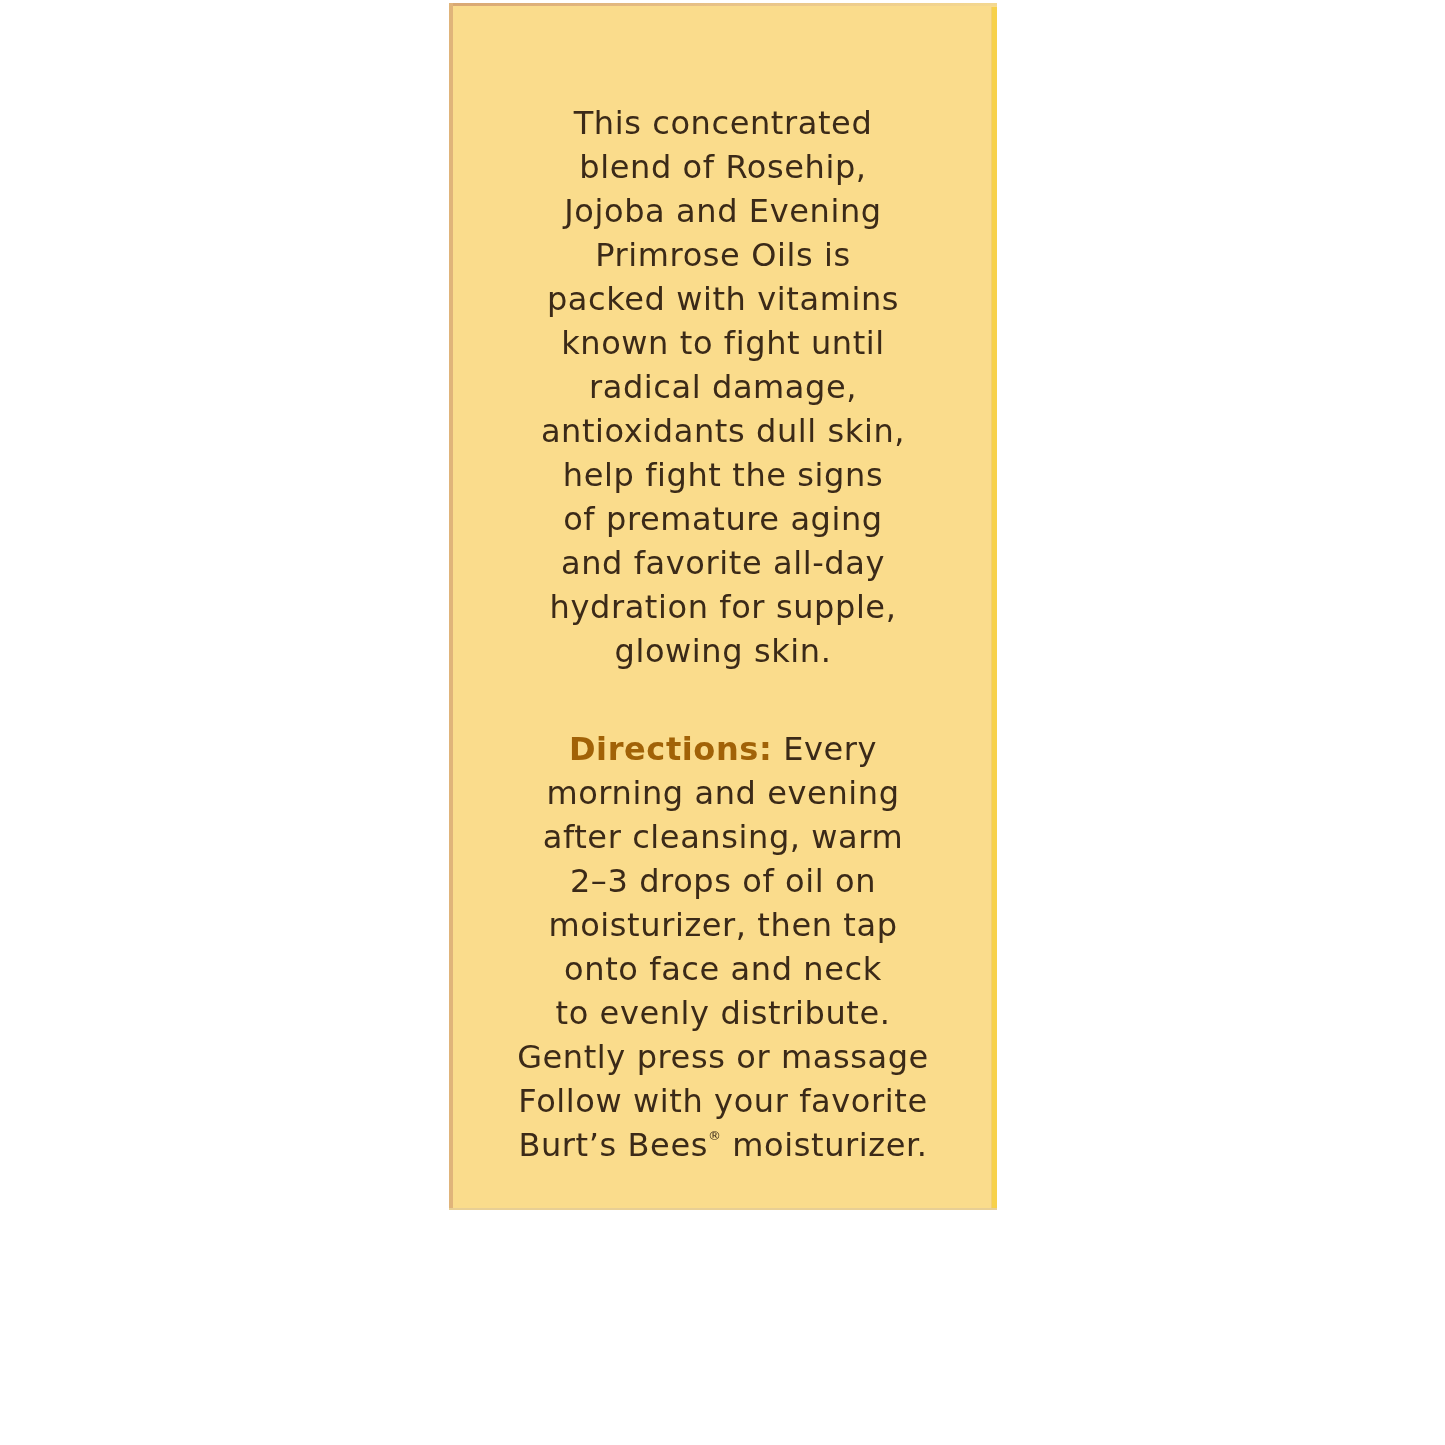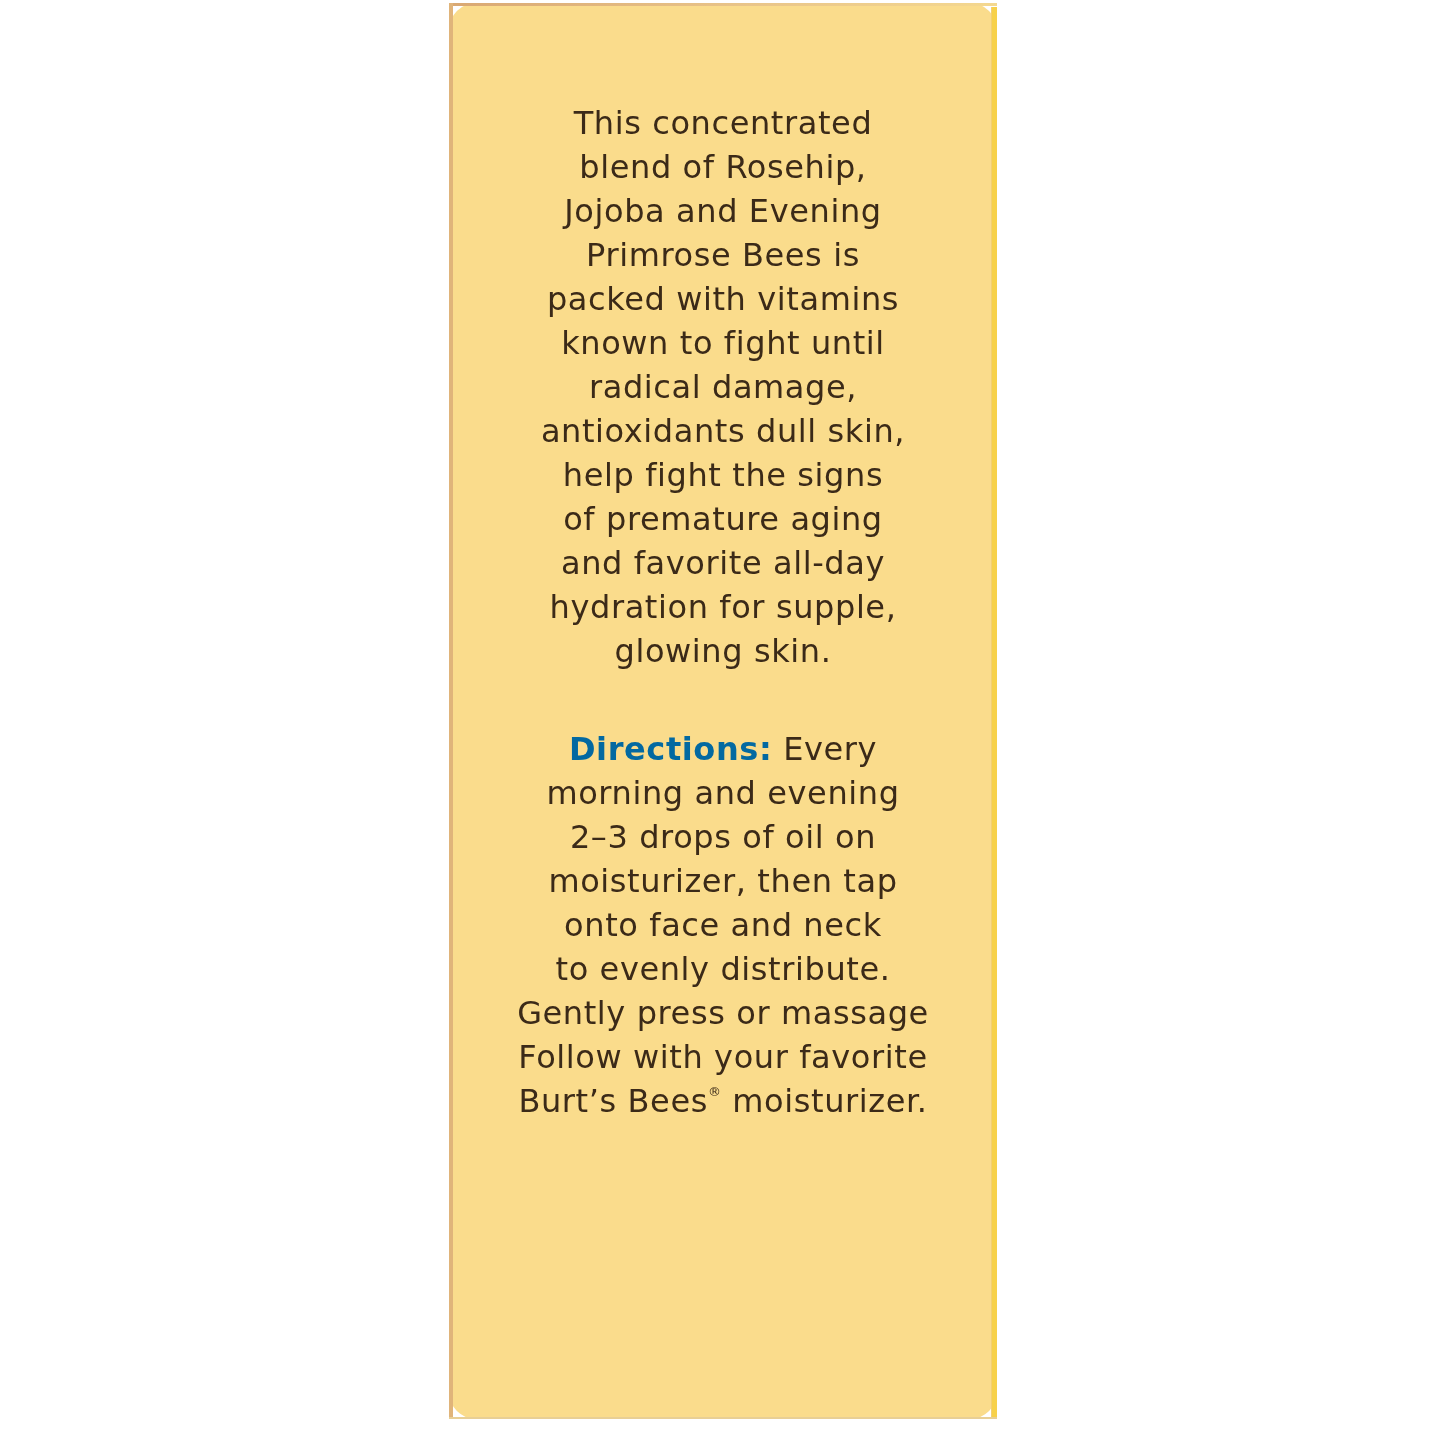--- a/index.html
+++ b/index.html
@@ -12,24 +12,23 @@
       height: 1445px;
       position: relative;
       overflow: hidden;
       font-family: "DejaVu Sans", sans-serif;
     }
     .box {
       position: absolute;
       left: 449px;
       top: 3px;
       width: 548px;
-      height: 1416px;
+      height: 1207px;
       background: #fadc8c;
       box-sizing: border-box;
-      border-radius: 27px;
     }
     .edge-left {
       position: absolute;
       left: 0;
       top: 0;
       width: 4px;
       height: 100%;
       background: #e0b47a;
     }
     .edge-top {
@@ -71,21 +70,21 @@
     .line {
       display: block;
       white-space: nowrap;
     }
     .spacer {
       display: block;
       height: 54px;
     }
     .bold {
       font-weight: bold;
-      color: #0369a1;
+      color: #a16207;
     }
     sup.reg {
       font-size: 13px;
       vertical-align: 16px;
       line-height: 0;
     }
   </style>
 </head>
 <body>
 
@@ -93,37 +92,38 @@
   <div class="edge-top"></div>
   <div class="edge-left"></div>
   <div class="edge-right"></div>
   <div class="edge-bottom"></div>
 
   <div class="content">
     <div>
       <span class="line">This concentrated</span>
       <span class="line">blend of Rosehip,</span>
       <span class="line">Jojoba and Evening</span>
-      <span class="line">Primrose Bees is</span>
+      <span class="line">Primrose Oils is</span>
       <span class="line">packed with vitamins</span>
       <span class="line">known to fight until</span>
       <span class="line">radical damage,</span>
       <span class="line">antioxidants dull skin,</span>
       <span class="line">help fight the signs</span>
       <span class="line">of premature aging</span>
       <span class="line">and favorite all-day</span>
       <span class="line">hydration for supple,</span>
       <span class="line">glowing skin.</span>
     </div>
 
     <span class="spacer"></span>
 
     <div>
       <span class="line"><span class="bold">Directions:</span><span> Every</span></span>
       <span class="line">morning and evening</span>
+      <span class="line">after cleansing, warm</span>
       <span class="line">2–3 drops of oil on</span>
       <span class="line">moisturizer, then tap</span>
       <span class="line">onto face and neck</span>
       <span class="line">to evenly distribute.</span>
       <span class="line">Gently press or massage</span>
       <span class="line">Follow with your favorite</span>
       <span class="line"><span>Burt’s Bees</span><sup class="reg">®</sup><span> moisturizer.</span></span>
     </div>
   </div>
 </div>

